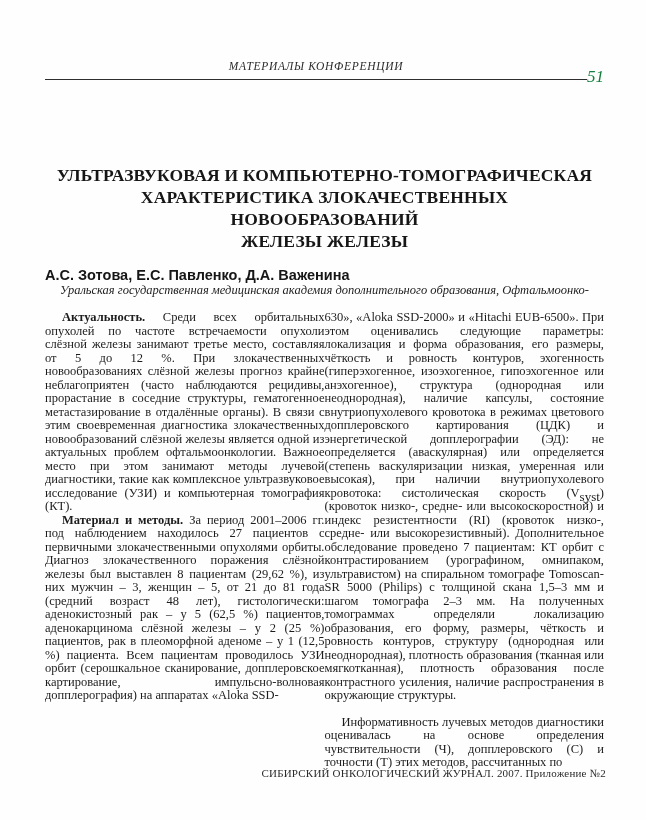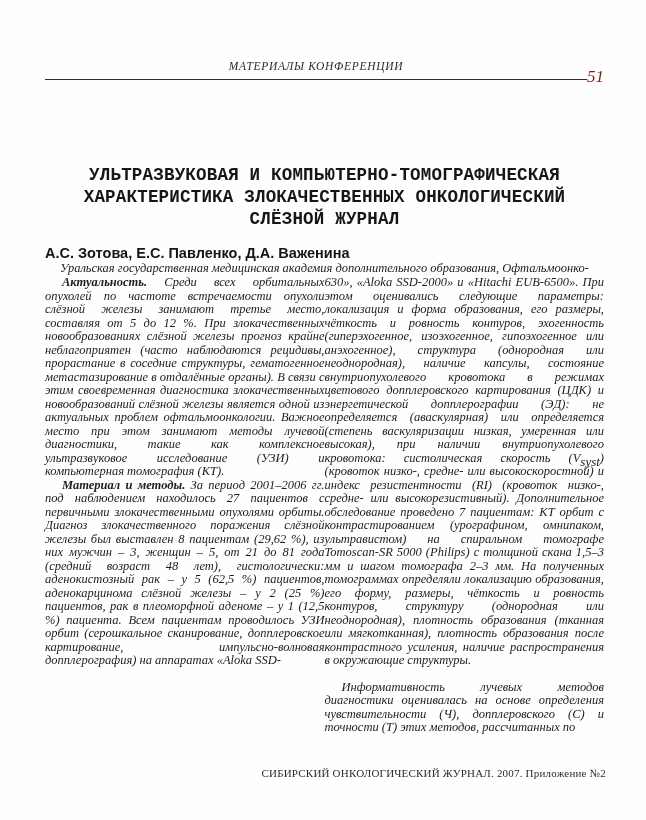--- a/index.html
+++ b/index.html
@@ -35,29 +35,29 @@
     color: #2b2b2b;
     padding-bottom: 7px;
   }
   .header-rule {
     height: 0;
     border-bottom: 1.6px solid #2e2e2e;
   }
   .page-number {
     font-style: italic;
     font-size: 17px;
-    color: #7f1d1d;
+    color: #15803d;
     transform: translateY(5px);
     line-height: 1;
   }
   
   .article-title {
     margin: 84px 0 0 0;
     text-align: center;
-    font-family: Liberation Mono, monospace;
+    font-family: Liberation Serif, serif;
     font-weight: bold;
     font-size: 17.5px;
     line-height: 22px;
     letter-spacing: 0.2px;
     color: #161616;
   }
   .article-title .title-line { display: block; }
   .authors {
     margin-top: 15px;
     text-align: left;
@@ -68,22 +68,22 @@
   }
   .affiliation {
     text-align: center;
     font-style: italic;
     font-size: 12.5px;
     line-height: 15px;
     color: #222222;
   }
   
   .columns {
+    margin-top: 13px;
     display: flex;
-    font-style: italic;
   }
   .column {
     flex: 1;
     min-width: 0;
     font-size: 12.5px;
     line-height: 13.5px;
     text-align: justify;
   }
   .para { margin: 0; }
   .para.indent { text-indent: 17px; }
@@ -113,22 +113,22 @@
   <header class="page-header">
     <div class="header-main">
       <div class="running-title">МАТЕРИАЛЫ КОНФЕРЕНЦИИ</div>
       <div class="header-rule"></div>
     </div>
     <div class="page-number">51</div>
   </header>
 
   <h1 class="article-title">
     <span class="title-line">УЛЬТРАЗВУКОВАЯ И КОМПЬЮТЕРНО-ТОМОГРАФИЧЕСКАЯ</span>
-    <span class="title-line">ХАРАКТЕРИСТИКА ЗЛОКАЧЕСТВЕННЫХ ОНКОЛОГИЧЕСКИЙ</span>
-    <span class="title-line">СЛЁЗНОЙ ЖУРНАЛ</span>
+    <span class="title-line">ХАРАКТЕРИСТИКА ЗЛОКАЧЕСТВЕННЫХ НОВООБРАЗОВАНИЙ</span>
+    <span class="title-line">ЖЕЛЕЗЫ ЖЕЛЕЗЫ</span>
   </h1>
 
   <div class="authors">А.С. Зотова, Е.С. Павленко, Д.А. Важенина</div>
 
   <div class="affiliation">
     <div>Уральская государственная медицинская академия дополнительного образования, Офтальмоонко-</div>
   </div>
 
   <main class="columns">
 

